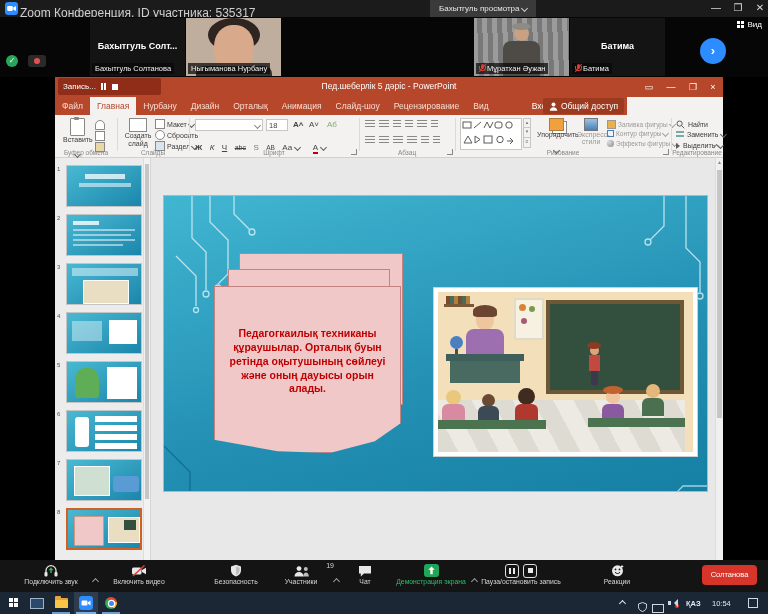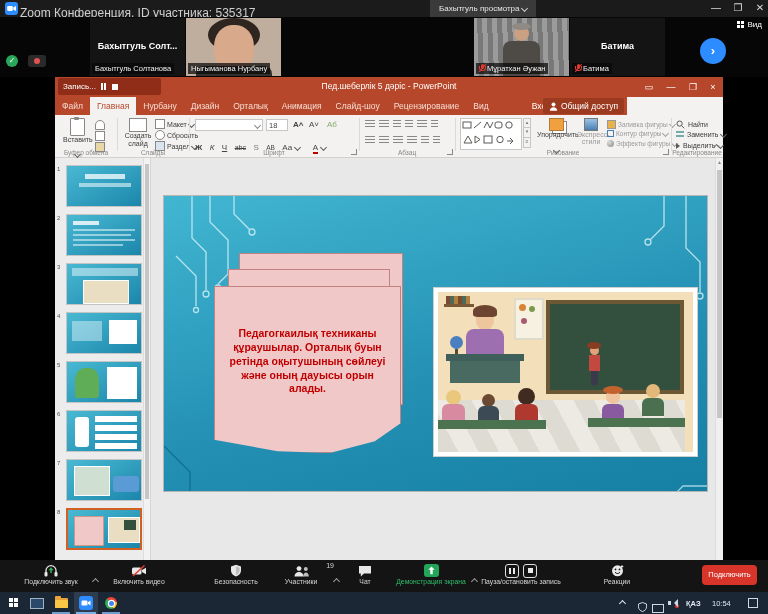--- a/index.html
+++ b/index.html
@@ -588,21 +588,21 @@
         <svg width="13" height="13">
           <circle cx="6.5" cy="6.8" r="5.5" fill="#e8e8e8"></circle>
           <circle cx="4.5" cy="5.4" r=".9" fill="#141414"></circle>
           <circle cx="8.5" cy="5.4" r=".9" fill="#141414"></circle>
           <path d="M4 8.2 c1.6 1.8 3.4 1.8 5 0" stroke="#141414" stroke-width="1" fill="none"></path>
           <path d="M11 1.2 v2.6 m-1.3-1.3 h2.6" stroke="#e8e8e8" stroke-width="1"></path>
         </svg>
       </div>
     <div>Реакции</div>
   </div>
-  <div class="abs endbtn">Подключить</div>
+  <div class="abs endbtn">Солтанова</div>
 </div>
 
 <div class="abs wtb">
   <div class="abs startico">
       <b></b>
       <b></b>
       <b></b>
       <b></b>
     </div>
   <div class="abs cell" style="left:26px;width:22px">

